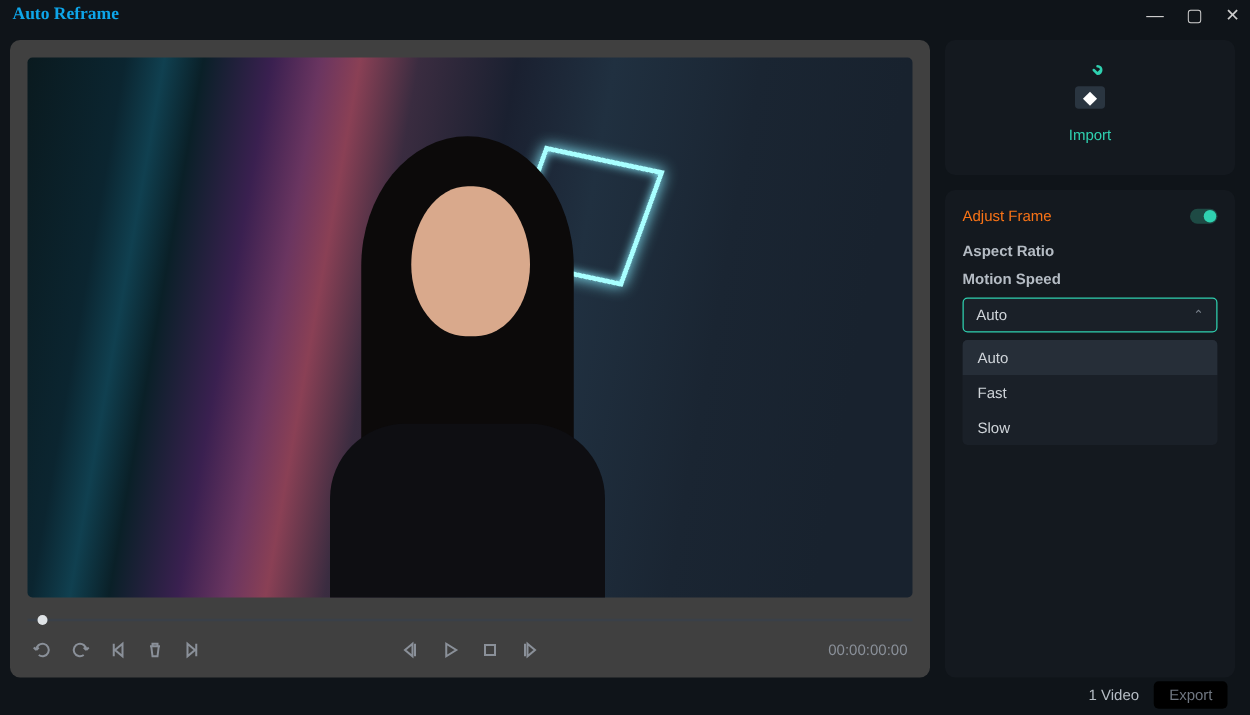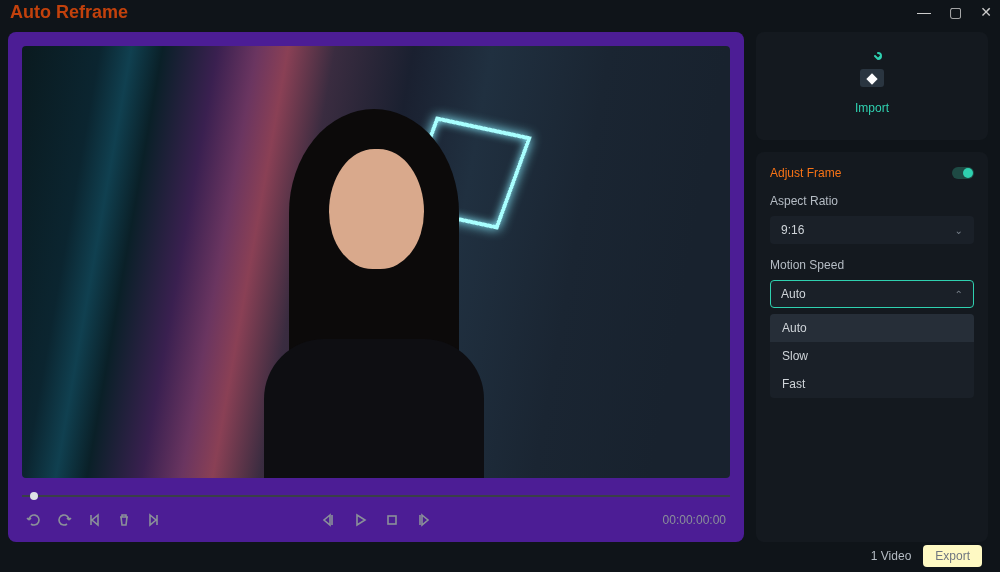--- a/index.html
+++ b/index.html
@@ -16,22 +16,23 @@
 
 .titlebar {
   height: 24px;
   display: flex;
   align-items: center;
   padding: 0 10px;
   position: relative;
 }
 .titlebar .app-title {
   font-weight: 600;
-  font-size: 18px;
-  color: #c2410c;
+  font-size: 14px;
+  color: #0ea5e9;
+  font-family: Liberation Serif, serif;
 }
 .titlebar .file-title {
   position: absolute;
   left: 50%;
   transform: translateX(-50%);
   font-size: 11px;
   color: #aaa;
 }
 .window-controls {
   position: absolute;
@@ -51,21 +52,21 @@
   gap: 12px;
   padding: 8px 12px 0 8px;
   height: 518px;
 }
 
 
 .preview-column {
   flex: 1;
   display: flex;
   flex-direction: column;
-  background: #4c1d95;
+  background: #404040;
   border-radius: 8px;
   overflow: hidden;
 }
 .preview-area {
   flex: 1;
   margin: 14px;
   position: relative;
   border-radius: 4px;
   overflow: hidden;
   background: linear-gradient(100deg,
@@ -237,20 +238,21 @@
   position: absolute;
   right: 1px; top: 1px;
   width: 10px; height: 10px;
   border-radius: 50%;
   background: #2fd1b0;
 }
 .field-label {
   color: #b5bcc4;
   font-size: 12px;
   margin-bottom: 8px;
+  font-weight: bold;
 }
 .select {
   background: #1a2028;
   border: 1px solid transparent;
   border-radius: 4px;
   padding: 6px 10px;
   font-size: 12px;
   color: #cfd4d9;
   display: flex;
   justify-content: space-between;
@@ -285,21 +287,21 @@
   justify-content: flex-end;
   align-items: center;
   padding: 0 18px;
   gap: 12px;
 }
 .footer .count {
   color: #b5bcc4;
   font-size: 12px;
 }
 .export-btn {
-  background: #fef9c3;
+  background: #000000;
   color: #6f7680;
   border: none;
   border-radius: 4px;
   padding: 4px 12px;
   font-size: 12px;
   cursor: not-allowed;
 }
 </style>
 </head>
 <body>
@@ -393,34 +395,30 @@
       <div class="import-label">Import</div>
     </div>
 
     <div class="side-panel adjust-panel">
       <div class="row-header">
         <span class="label">Adjust Frame</span>
         <div class="toggle"></div>
       </div>
 
       <div class="field-label">Aspect Ratio</div>
-      <div class="select">
-        <span>9:16</span>
-        <span class="chev">⌄</span>
-      </div>
 
       <div class="field-label">Motion Speed</div>
       <div class="select active">
         <span>Auto</span>
         <span class="chev">⌃</span>
       </div>
       <div class="dropdown-list">
         <div class="dropdown-option highlight">Auto</div>
+        <div class="dropdown-option">Fast</div>
         <div class="dropdown-option">Slow</div>
-        <div class="dropdown-option">Fast</div>
       </div>
     </div>
   </div>
 </div>
 
 <div class="footer">
   <span class="count">1 Video</span>
   <button class="export-btn">Export</button>
 </div>
 

